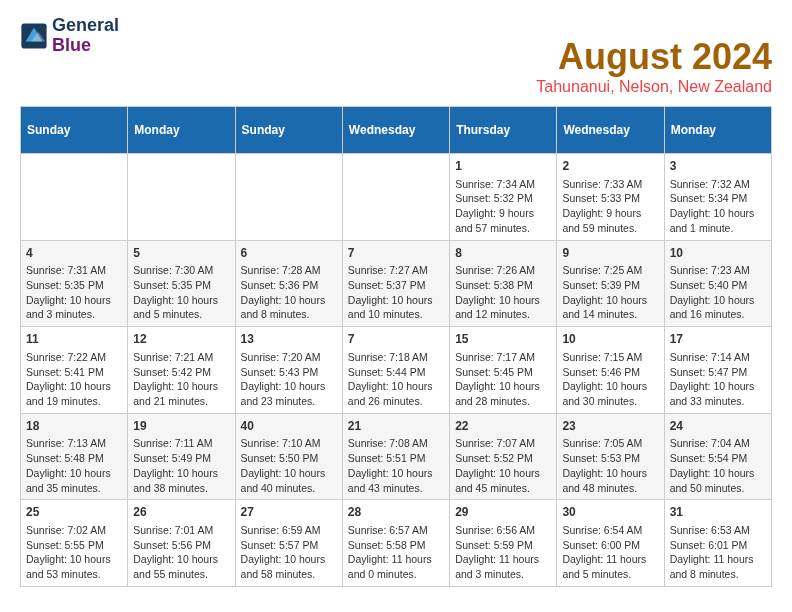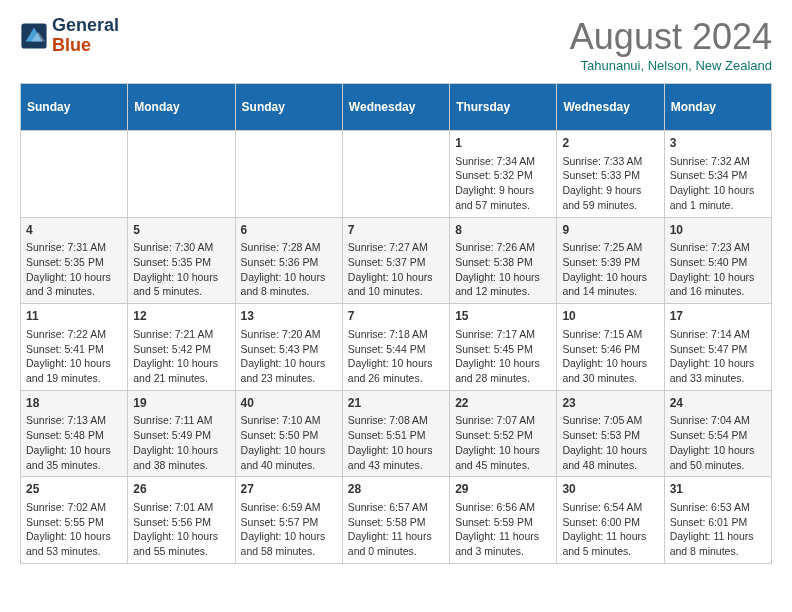--- a/index.html
+++ b/index.html
@@ -25,37 +25,38 @@
       align-items: center;
       gap: 4px;
     }
     .logo-text {
       font-size: 18px;
       font-weight: bold;
       color: #1a3a5c;
       line-height: 1.1;
     }
     .logo-text span {
-      color: #c2410c;
+      color: #701a75;
     }
     .logo-icon {
       width: 28px;
       height: 28px;
     }
     .title-block {
       text-align: right;
     }
     .main-title {
       font-size: 36px;
-      font-weight: normal;
-      color: #737373;
+      font-weight: bold;
+      color: #a16207;
+      margin-top: 20px;
     }
     .subtitle {
-      font-size: 13px;
-      color: #0f766e;
+      font-size: 16px;
+      color: #ef4444;
       font-weight: normal;
     }
     table {
       width: 100%;
       border-collapse: collapse;
       font-size: 11px;
     }
     thead tr {
       background-color: #1a6aad;
       color: #fff;

